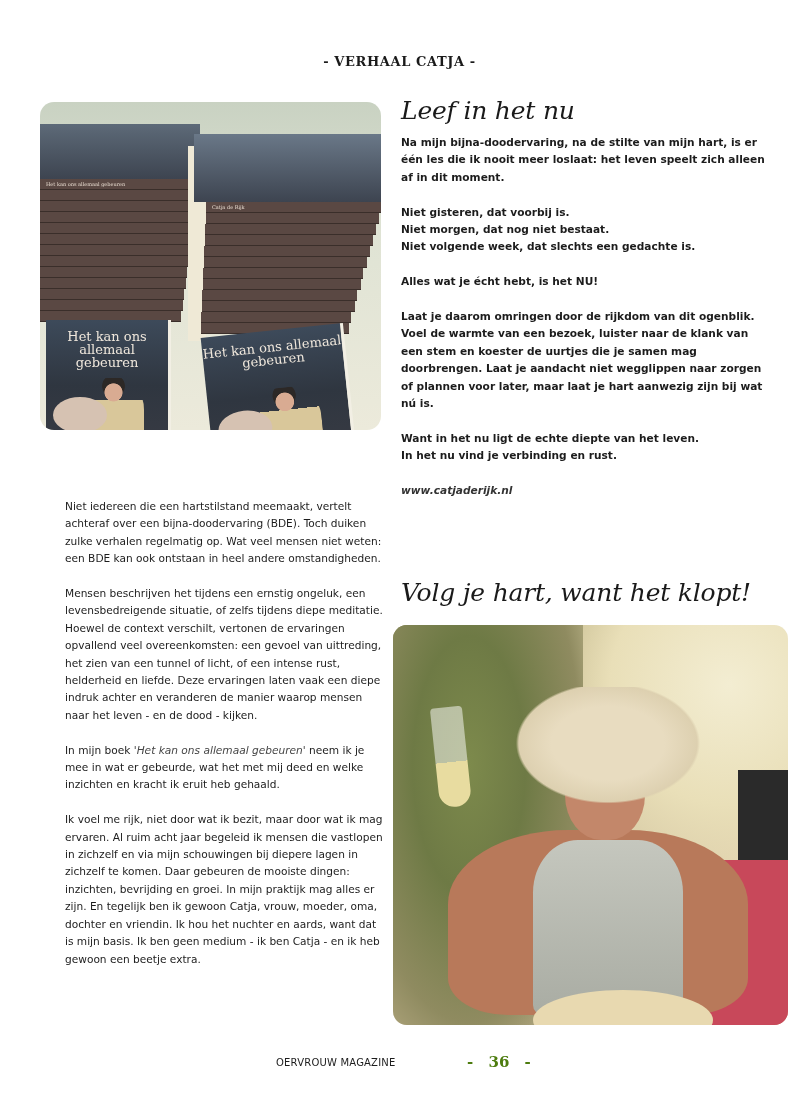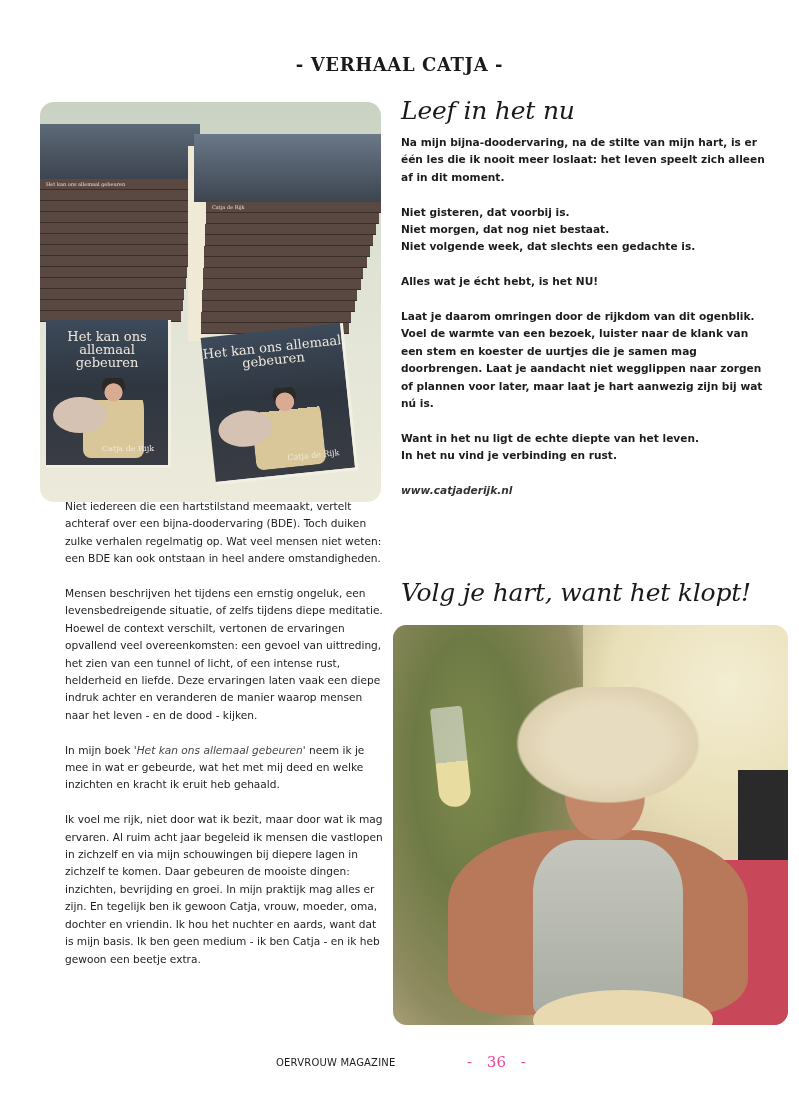--- a/index.html
+++ b/index.html
@@ -2,28 +2,28 @@
 <html><head>
   <meta charset="utf-8">
   <style>
     html, body { margin: 0; padding: 0; background: #ffffff; }
     body {
       width: 799px; height: 1102px; position: relative; overflow: hidden;
       font-family: "DejaVu Sans", sans-serif; color: #1c1c1c;
     }
     .page-title {
       position: absolute; left: 0; top: 54px; width: 799px; text-align: center;
-      font-family: "DejaVu Serif", serif; font-weight: bold; font-size: 18px;
+      font-family: "DejaVu Serif", serif; font-weight: bold; font-size: 13px;
       letter-spacing: 0.6px; color: #1a1a1a;
     }
     .photo {
       position: absolute; border-radius: 14px; overflow: hidden;
     }
     .photo-books {
-      left: 40px; top: 102px; width: 341px; height: 400px;
+      left: 40px; top: 102px; width: 341px; height: 328px;
       background: linear-gradient(180deg, #c9d2c2 0%, #dfe3d4 40%, #eceadb 100%);
     }
     .photo-lunch {
       left: 393px; top: 625px; width: 395px; height: 400px;
       background: radial-gradient(ellipse at 85% 15%, #f3edd2 0%, #e9dfb8 25%, transparent 55%),
                   linear-gradient(135deg, #8c8a56 0%, #a69a6a 30%, #c7b894 55%, #dcc9a8 75%, #c9755f 100%);
     }
     
     .stack { position: absolute; }
     .stack .spine {
@@ -70,21 +70,21 @@
     .text-block em { color: #444; font-style: italic; }
     .link { font-style: italic; color: #333; }
     .footer {
       position: absolute; top: 1055px; left: 0; width: 799px; height: 20px;
     }
     .footer-mag {
       position: absolute; left: 276px; top: 2px; font-size: 10px; letter-spacing: 0.2px; color: #1c1c1c;
     }
     .footer-page {
       position: absolute; left: 467px; top: -2px; font-family: "DejaVu Serif", serif;
-      font-weight: normal; font-size: 15px; color: #ec4899; word-spacing: 10px;
+      font-weight: bold; font-size: 15px; color: #4d7c0f; word-spacing: 10px;
     }
   </style>
 </head>
 <body>
 
 <div class="page-title">- VERHAAL CATJA -</div>
 
 <div class="photo photo-books" title="Stapels van het boek 'Het kan ons allemaal gebeuren' door Catja de Rijk">
 
   <div class="stack" style="left:0; top:22px; width:158px; height:200px;">

